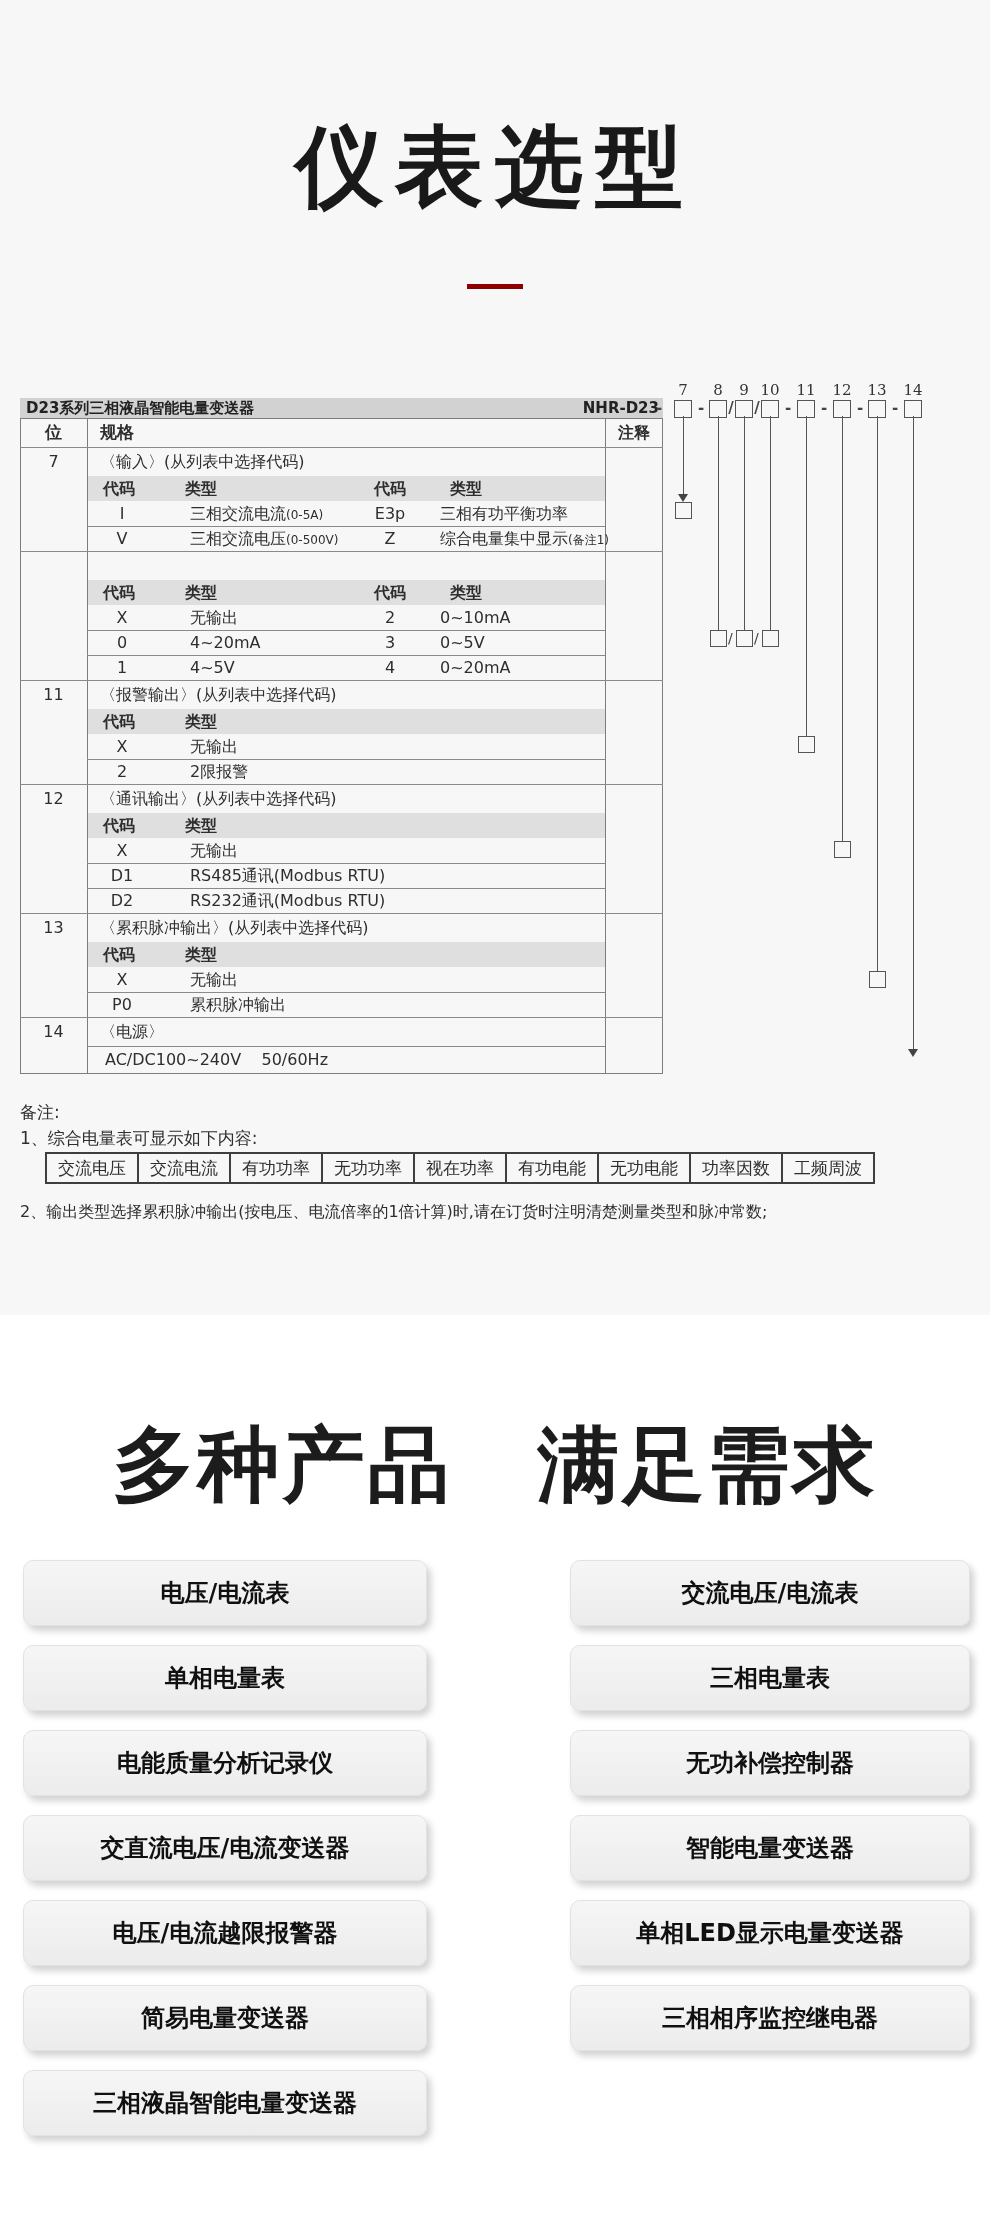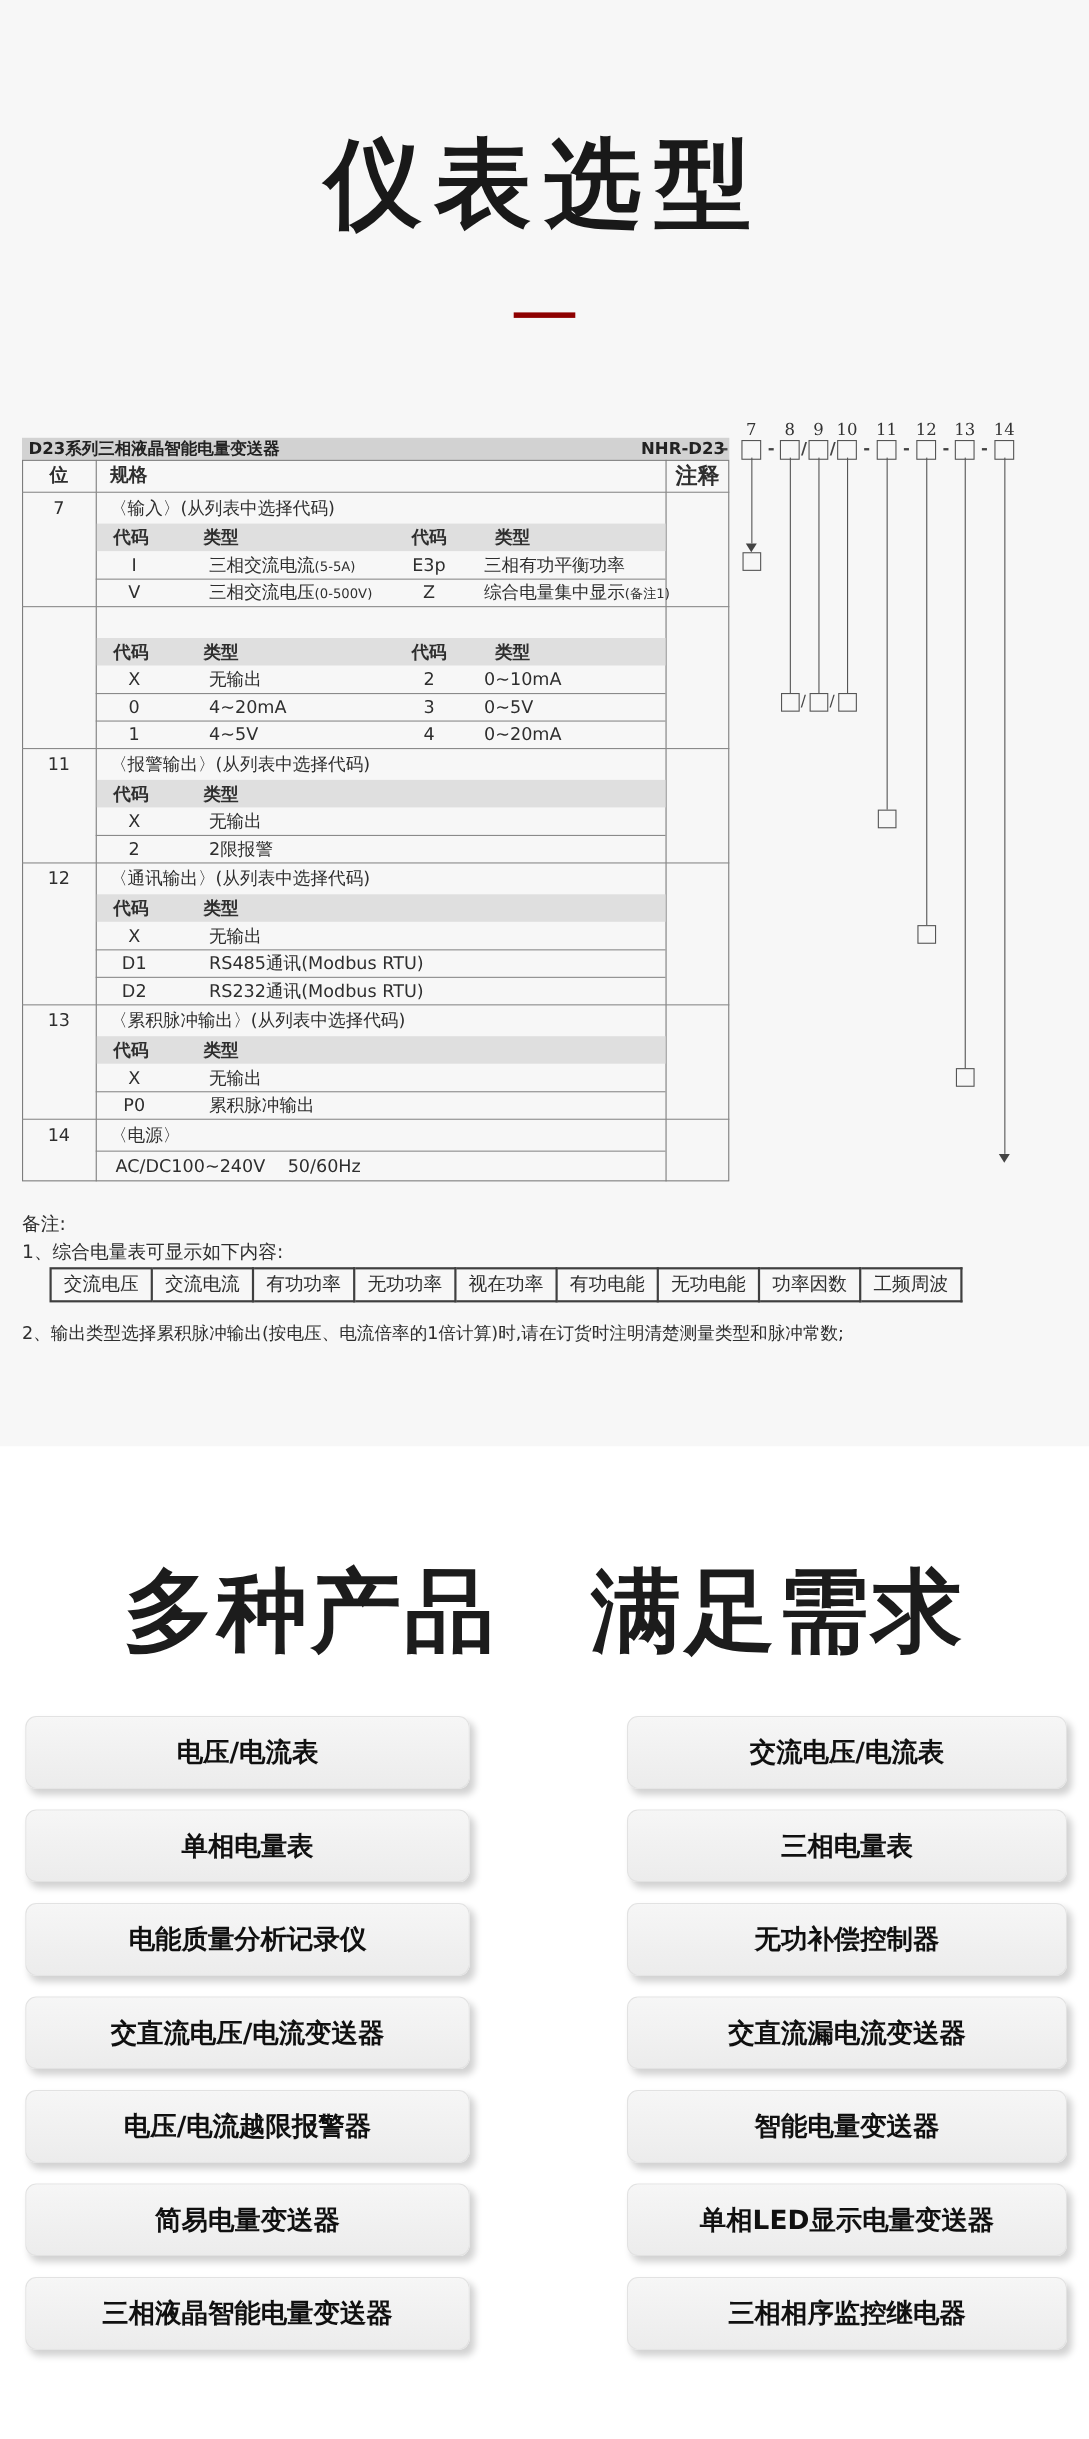--- a/index.html
+++ b/index.html
@@ -21,21 +21,21 @@
     display:flex;justify-content:space-between;align-items:center;box-sizing:border-box;
     padding:0 4px 0 6px;font-weight:bold;font-size:15px;color:#222;}
   .frame{position:absolute;left:20px;top:35px;width:643px;height:656px;border:1px solid #7d7d7d;box-sizing:border-box;}
   .vline{position:absolute;width:1px;background:#7d7d7d;}
   .hline{position:absolute;height:1px;background:#8a8a8a;}
   .row{position:absolute;left:0;width:990px;height:25px;line-height:25px;}
   .row.spec-row{height:29px;line-height:29px;}
   .pos{position:absolute;left:20px;width:67px;text-align:center;}
   .spec{position:absolute;left:100px;white-space:pre;}
   .hdr{font-weight:bold;font-size:17px;}
-  .note-col{position:absolute;left:605px;width:58px;text-align:center;font-weight:bold;font-size:20px;}
+  .note-col{position:absolute;left:605px;width:58px;text-align:center;font-weight:bold;font-size:16px;}
   .band{position:absolute;left:88px;width:517px;height:25px;line-height:25px;background:#dfdfdf;}
   .band span{position:absolute;font-weight:bold;}
   .bl1{left:15px;} .bl2{left:97px;} .bl3{left:262px;width:80px;text-align:center;} .bl4{left:362px;}
   .c1{position:absolute;left:87px;width:70px;text-align:center;}
   .t1{position:absolute;left:190px;white-space:pre;}
   .c2{position:absolute;left:350px;width:80px;text-align:center;}
   .t2{position:absolute;left:440px;white-space:pre;}
   .t1 small,.t2 small{font-size:12px;font-weight:normal;}
   .conn{position:absolute;width:1px;background:#555;}
   .sbox{position:absolute;width:15px;height:15px;border:1px solid #555;background:transparent;}
@@ -157,21 +157,21 @@
         <span class="spec">〈输入〉(从列表中选择代码)</span>
       </div>
       <div class="band" style="top:93px">
         <span class="bl1">代码</span>
         <span class="bl2">类型</span>
         <span class="bl3">代码</span>
         <span class="bl4">类型</span>
       </div>
       <div class="row" style="top:118px">
         <span class="c1">I</span>
-        <span class="t1"><span>三相交流电流</span><small>(5-5A)</small></span>
+        <span class="t1"><span>三相交流电流</span><small>(0-5A)</small></span>
         <span class="c2">E3p</span>
         <span class="t2"><span>三相有功平衡功率</span><small></small></span>
       </div>
       <div class="row" style="top:143px">
         <span class="c1">V</span>
         <span class="t1"><span>三相交流电压</span><small>(0-500V)</small></span>
         <span class="c2">Z</span>
         <span class="t2"><span>综合电量集中显示</span><small>(备注1)</small></span>
       </div>
 
@@ -288,19 +288,18 @@
       <div class="pbtn">电能质量分析记录仪</div>
       <div class="pbtn">交直流电压/电流变送器</div>
       <div class="pbtn">电压/电流越限报警器</div>
       <div class="pbtn">简易电量变送器</div>
       <div class="pbtn">三相液晶智能电量变送器</div>
     </div>
     <div class="pcol right">
       <div class="pbtn">交流电压/电流表</div>
       <div class="pbtn">三相电量表</div>
       <div class="pbtn">无功补偿控制器</div>
-      <div class="pbtn">交直流漏电流变送器</div>
       <div class="pbtn">智能电量变送器</div>
       <div class="pbtn">单相LED显示电量变送器</div>
       <div class="pbtn">三相相序监控继电器</div>
     </div>
   </section>
 </div>
 
 </body></html>

